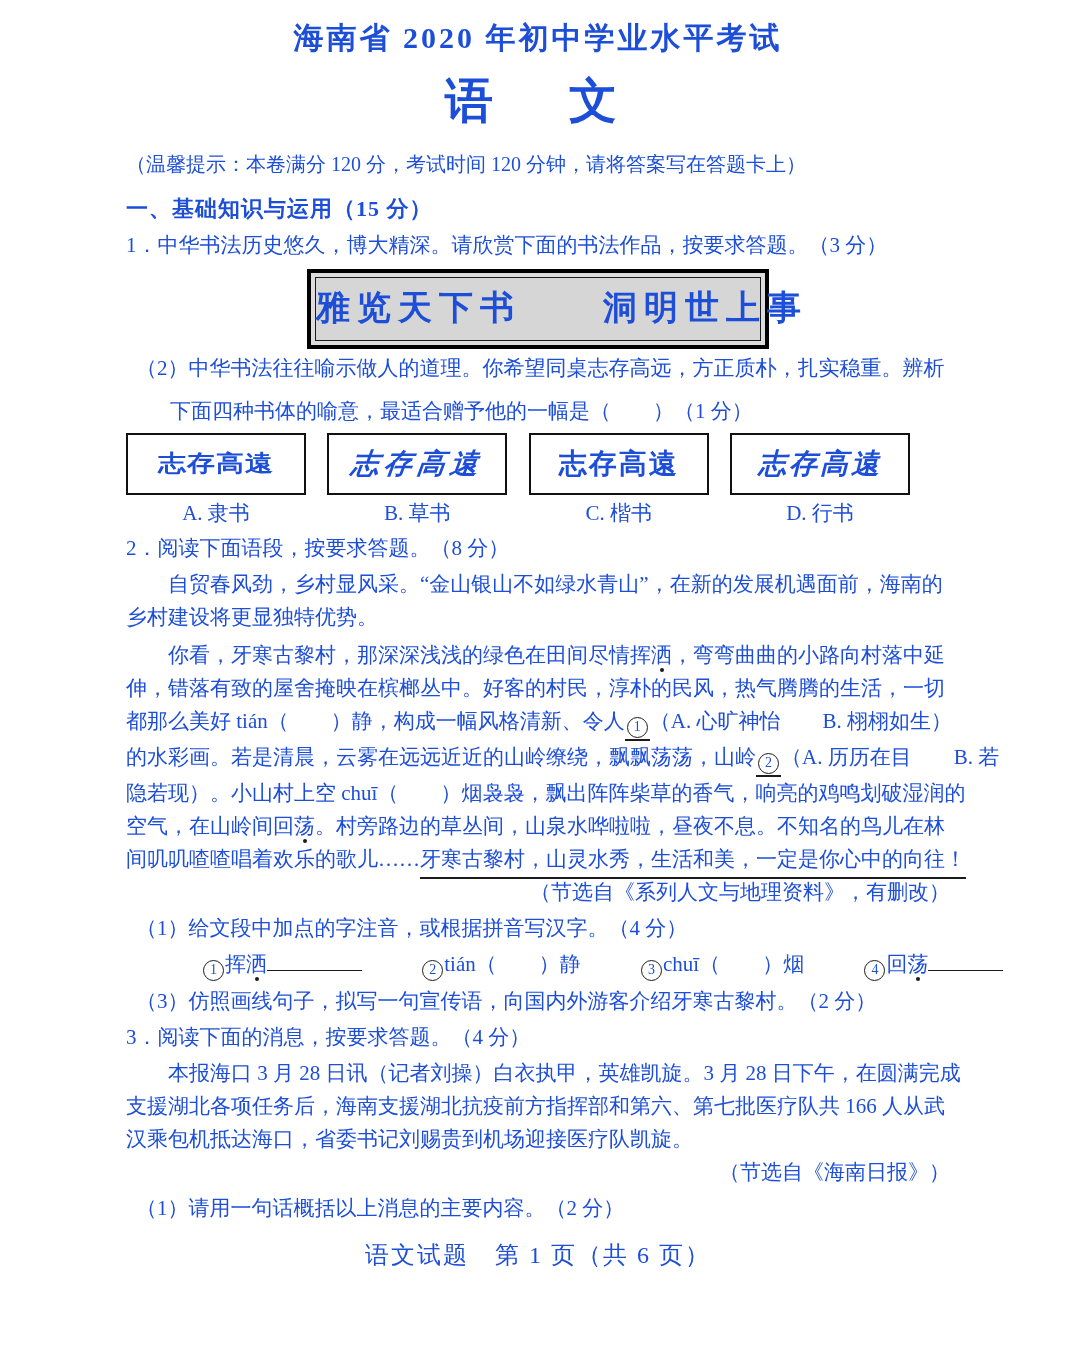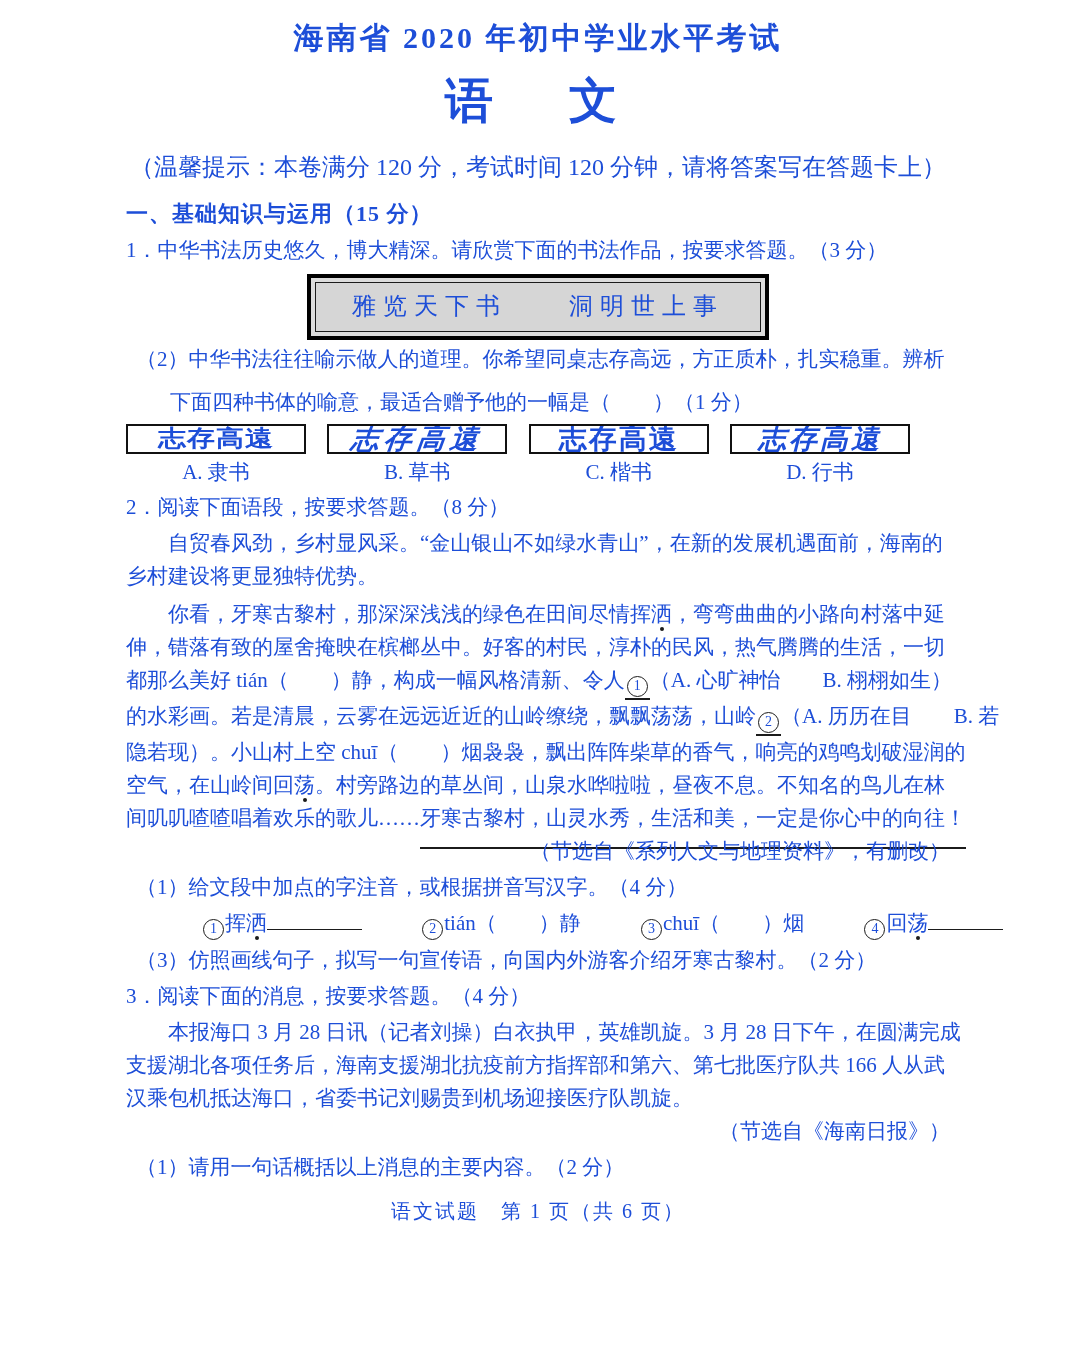--- a/index.html
+++ b/index.html
@@ -5,71 +5,71 @@
   html,body { margin:0; padding:0; background:#ffffff; }
   .page {
     width:1080px; height:1358px; box-sizing:border-box;
     padding:16px 130px 0 126px;
     background:#ffffff; color:#1d4ed8;
     font-family:"Liberation Serif","DejaVu Serif",serif;
     font-size:21px; position:relative; overflow:hidden;
   }
   .title   { text-align:center; font-size:30px; font-weight:700; letter-spacing:3px; margin-top:2px; }
   .subject { text-align:center; font-size:48px; font-weight:700; letter-spacing:14px; margin-top:10px; }
-  .notice  { text-align:center; font-size:24px; margin-top:18px; }
+  .notice  { font-size:20px; margin-top:18px; }
   .sec-head{ font-weight:700; font-size:22px; margin-top:16px; letter-spacing:1px; }
 
   .stem { margin-top:7px; line-height:29px; white-space:nowrap; }
   .sub  { margin-top:5px; padding-left:10px; line-height:29px; white-space:nowrap; }
   .sub.cont { padding-left:44px; margin-top:14px; }
 
   .banner-wrap {
     width:462px; margin:9px auto 4px; box-sizing:border-box;
     border:4px solid #000; background:#dcdcdc; padding:4px;
   }
   .banner-inner { border:1.5px solid #1b1b1b; background:#d6d6d6; text-align:center; padding:7px 0 9px; }
-  .banner-text { font-size:24px; font-weight:400; letter-spacing:7px; white-space:nowrap; }
+  .banner-text { font-size:34px; font-weight:700; letter-spacing:7px; white-space:nowrap; }
 
   .scripts-row { display:flex; justify-content:space-between; margin-top:7px; padding-right:40px; }
   .script-cell { text-align:center; width:180px; }
   .script-box {
-    border:2.5px solid #111; height:30px; background:#fff; box-sizing:border-box;
+    border:2.5px solid #111; height:62px; background:#fff; box-sizing:border-box;
     display:flex; align-items:center; justify-content:center;
     font-size:28px; overflow:hidden; white-space:nowrap;
   }
   .s-li  .art { font-weight:800; display:inline-block; transform:scaleY(0.82); letter-spacing:1px; }
   .s-cao .art { font-style:italic; font-weight:600; display:inline-block; transform:skewX(-7deg); letter-spacing:5px; }
   .s-kai .art { font-weight:600; letter-spacing:2px; }
   .s-xing .art{ font-style:italic; font-weight:600; letter-spacing:3px; }
   .script-label { margin-top:4px; font-size:21px; }
 
   .pline { line-height:33px; white-space:nowrap; }
   .pline.ind { text-indent:2em; }
   .pgap { margin-top:5px; }
   .source { text-align:right; line-height:33px; }
 
-  .underline { border-bottom:2px solid #1b1b1b; padding-bottom:17px; }
+  .underline { border-bottom:2px solid #1b1b1b; padding-bottom:6px; }
   .dotted { position:relative; }
   .dotted::after {
     content:""; position:absolute; left:50%; bottom:-5px; transform:translateX(-50%);
     width:4px; height:4px; border-radius:50%; background:#1b1b1b;
   }
   .circ {
     display:inline-flex; align-items:center; justify-content:center;
     width:19px; height:19px; border:1.5px solid #1b1b1b; border-radius:50%;
     font-size:14px; line-height:1; vertical-align:-3px; margin:0 1px;
   }
   .circ-u { display:inline-block; border-bottom:2px solid #1b1b1b; padding:0 1px 1px; }
   .blank { display:inline-block; border-bottom:1.5px solid #1b1b1b; height:1.05em; vertical-align:baseline; }
   .w95 { width:95px; } .w75 { width:75px; }
   .items-row { padding-left:76px; margin-top:3px; line-height:36px; white-space:nowrap; }
   .items-row .item { margin-right:54px; }
   .items-row .item:last-child { margin-right:0; }
 
-  .footer { text-align:center; font-size:20px; margin-top:16px; letter-spacing:2px; }
+  .footer { text-align:center; font-size:24px; margin-top:16px; letter-spacing:2px; }
 </style>
 </head>
 <body>
 
 <div class="page">
 
   <div class="title">海南省 2020 年初中学业水平考试</div>
   <div class="subject">语　文</div>
   <div class="notice">（温馨提示：本卷满分 120 分，考试时间 120 分钟，请将答案写在答题卡上）</div>
 

